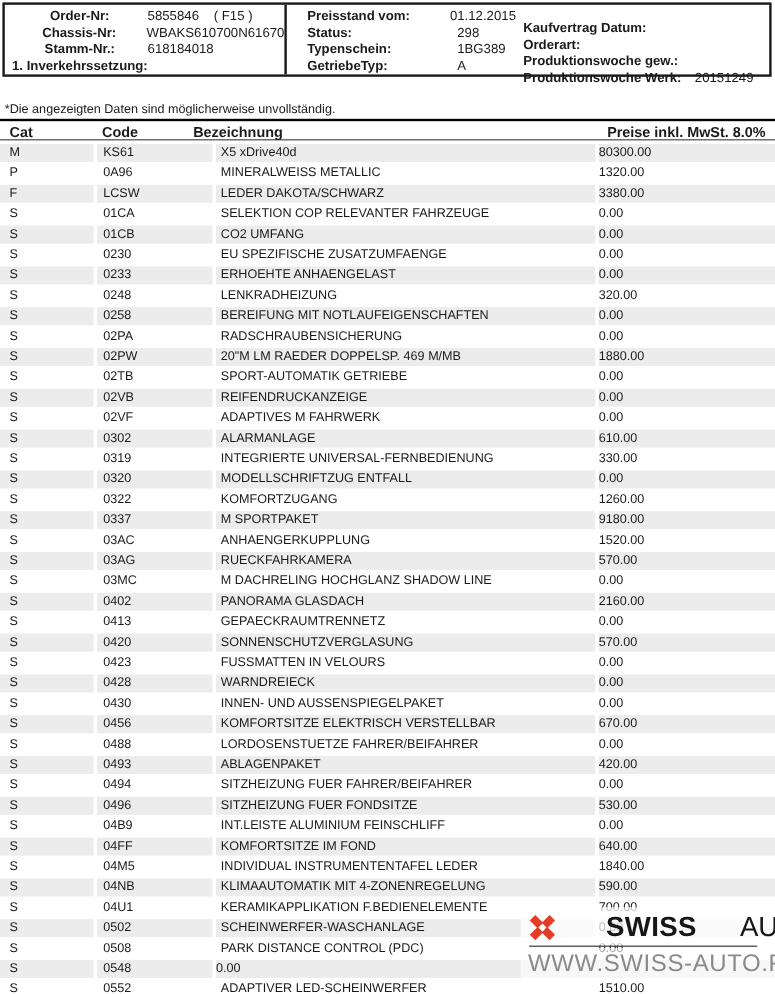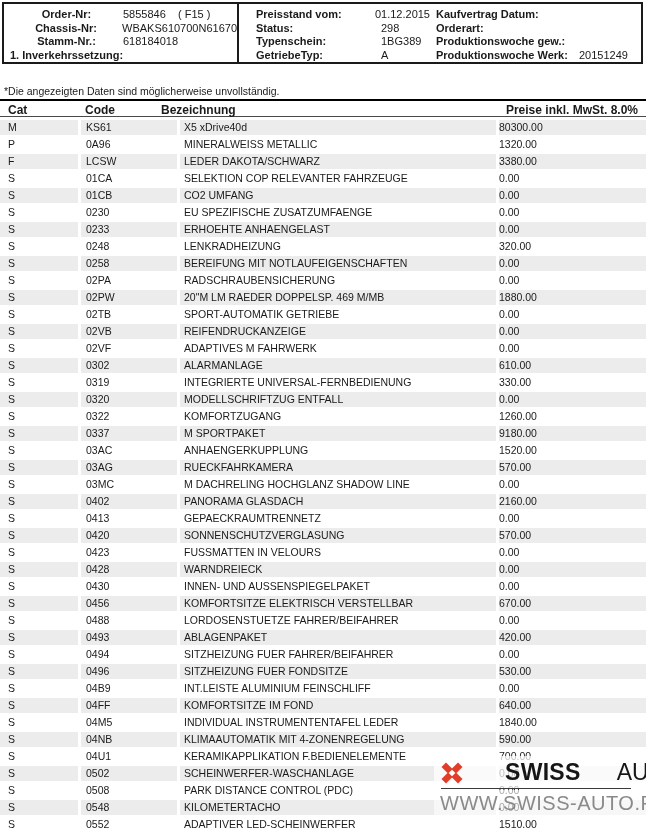--- a/index.html
+++ b/index.html
@@ -10,21 +10,21 @@
   }
 
   
   .info-box {
     position:absolute; left:2px; top:2px; width:641px; height:62px;
     border:2px solid #1a1a1a; display:flex;
   }
   .info-col { padding-top:3px; }
   .col1 { width:235px; border-right:2px solid #1a1a1a; padding-left:6px;text-align:center; }
   .col2 { width:191px; padding-left:17px; }
-  .col3 { flex:1; padding-left:6px; }
+  .col3 { flex:1; padding-left:6px;margin-top:10px; }
   .info-row { display:flex; height:13.8px; align-items:center; font-size:11px; }
   .info-label { font-weight:bold; white-space:nowrap; }
   .col1 .info-label { width:113px; }
   .col2 .info-label { width:125px; }
   .col3 .info-label { width:143px; }
   .info-value { white-space:pre; }
 
   
   .disclaimer { position:absolute; left:4px; top:85px; font-size:10.5px; }
 
@@ -374,21 +374,20 @@
     </div>
     <div class="trow even">
       <span class="cell c-cat">S</span>
       <span class="cell c-code">0508</span>
       <span class="cell c-name">PARK DISTANCE CONTROL (PDC)</span>
       <span class="cell c-price">0.00</span>
     </div>
     <div class="trow odd">
       <span class="cell c-cat">S</span>
       <span class="cell c-code">0548</span>
-      <span class="cell c-name">KILOMETERTACHO</span>
       <span class="cell c-price">0.00</span>
     </div>
     <div class="trow even">
       <span class="cell c-cat">S</span>
       <span class="cell c-code">0552</span>
       <span class="cell c-name">ADAPTIVER LED-SCHEINWERFER</span>
       <span class="cell c-price">1510.00</span>
     </div>
   </div>
 

